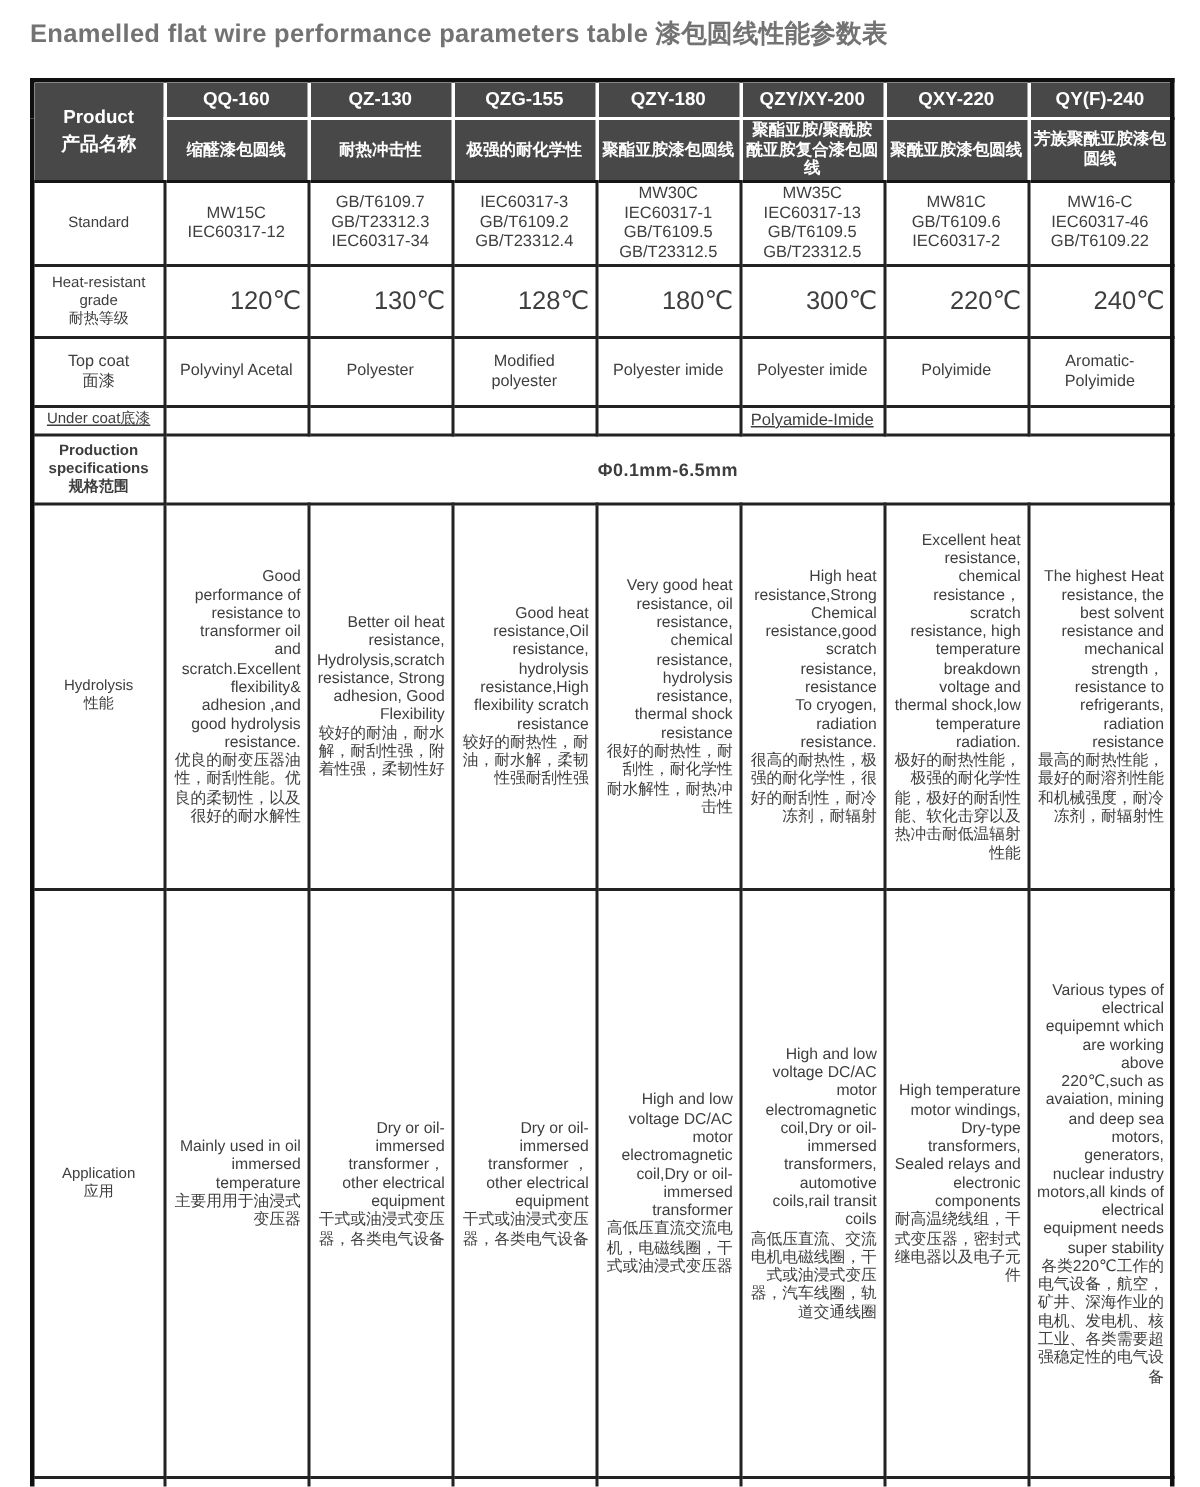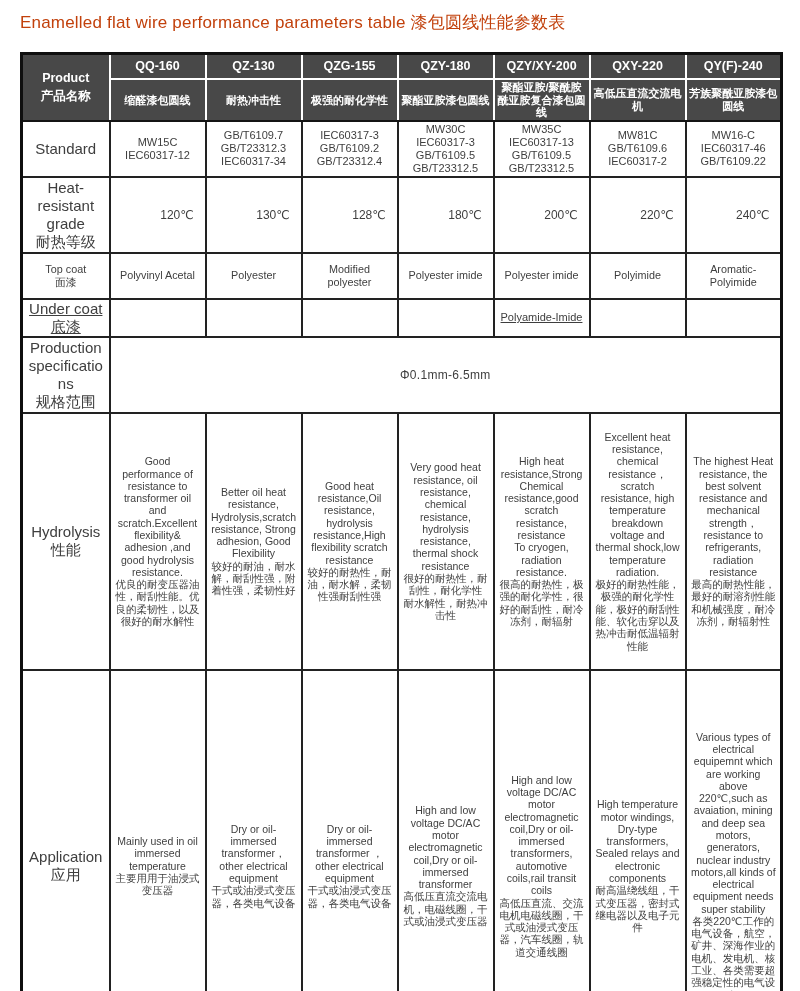--- a/index.html
+++ b/index.html
@@ -3,21 +3,21 @@
 <meta charset="utf-8">
 <style>
   html,body{margin:0;padding:0;}
   body{
     width:800px;height:991px;background:#ffffff;position:relative;
     font-family:"Liberation Sans","DejaVu Sans",sans-serif;
     -webkit-font-smoothing:antialiased;
   }
   .page-title{
     position:absolute;left:20px;top:11px;
-    font-size:17px;font-weight:normal;color:#c2410c;letter-spacing:.2px;
+    font-size:17px;font-weight:bold;color:#737373;letter-spacing:.2px;
     white-space:nowrap;
   }
   table.spec{
     position:absolute;left:20px;top:52px;
     width:761px;border-collapse:collapse;table-layout:fixed;
     border:3px solid #0f0f0f;
   }
   col.c-label{width:88px;}
   col.c-prod{width:96px;}
   td,th{
@@ -36,30 +36,30 @@
   }
   thead th.hdr-bottom{border-bottom:2px solid #141414;}
   tr.hdr-code th{height:21px;font-size:12.5px;}
   tr.hdr-name th{height:33px;font-size:11px;line-height:1.15;padding:1px 2px;}
   th.product-cell{font-size:12px;line-height:1.5;}
   
   tr.r-standard td{height:38px;}
   tr.r-heat td{height:44px;}
   tr.r-topcoat td{height:42px;font-size:10.8px;}
   tr.r-undercoat td{height:17px;padding:0 2px;text-decoration:underline;}
-  tr.r-production td{height:42px;}
+  tr.r-production td{height:42px;font-weight:bold;}
   tr.r-performance td{height:251px;}
   tr.r-application td{height:386px;}
   tr.r-thermal td{height:37px;}
-  td.rl{font-size:15px;line-height:1.2;padding:1px 2px;}
+  td.rl{font-size:10px;line-height:1.2;padding:1px 2px;}
   td.lt{
-    text-align:center;font-size:10.5px;line-height:1.17;
+    text-align:right;font-size:10.5px;line-height:1.17;
     padding:2px 4px;letter-spacing:0;
   }
-  td.temp{font-size:12px;padding-left:42px;}
+  td.temp{font-size:17px;padding-left:42px;}
   td.merged-spec{font-size:12px;letter-spacing:.3px;}
 </style>
 </head>
 <body>
 
 <div class="page-title">Enamelled flat wire performance parameters table 漆包圆线性能参数表</div>
 
 <table class="spec">
   <colgroup>
     <col class="c-label">
@@ -82,37 +82,37 @@
       <th>QZY/XY-200</th>
       <th>QXY-220</th>
       <th>QY(F)-240</th>
     </tr>
     <tr class="hdr-name">
       <th class="hdr-bottom">缩醛漆包圆线</th>
       <th class="hdr-bottom">耐热冲击性</th>
       <th class="hdr-bottom">极强的耐化学性</th>
       <th class="hdr-bottom">聚酯亚胺漆包圆线</th>
       <th class="hdr-bottom">聚酯亚胺/聚酰胺酰亚胺复合漆包圆线</th>
-      <th class="hdr-bottom">高低压直流交流电机</th>
+      <th class="hdr-bottom">聚酰亚胺漆包圆线</th>
       <th class="hdr-bottom">芳族聚酰亚胺漆包圆线</th>
     </tr>
   </thead>
   <tbody>
     <tr class="r-standard">
       <td class="rl">Standard</td>
       <td>MW15C
 IEC60317-12</td>
       <td>GB/T6109.7
 GB/T23312.3
 IEC60317-34</td>
       <td>IEC60317-3
 GB/T6109.2
 GB/T23312.4</td>
       <td>MW30C
-IEC60317-3
+IEC60317-1
 GB/T6109.5
 GB/T23312.5</td>
       <td>MW35C
 IEC60317-13
 GB/T6109.5
 GB/T23312.5</td>
       <td>MW81C
 GB/T6109.6
 IEC60317-2</td>
       <td>MW16-C
@@ -120,21 +120,21 @@
 GB/T6109.22</td>
     </tr>
     <tr class="r-heat">
       <td class="rl">Heat-resistant
 grade
 耐热等级</td>
       <td class="temp">120℃</td>
       <td class="temp">130℃</td>
       <td class="temp">128℃</td>
       <td class="temp">180℃</td>
-      <td class="temp">200℃</td>
+      <td class="temp">300℃</td>
       <td class="temp">220℃</td>
       <td class="temp">240℃</td>
     </tr>
     <tr class="r-topcoat">
       <td class="rl">Top coat
 面漆</td>
       <td>Polyvinyl Acetal</td>
       <td>Polyester</td>
       <td>Modified
 polyester</td>

